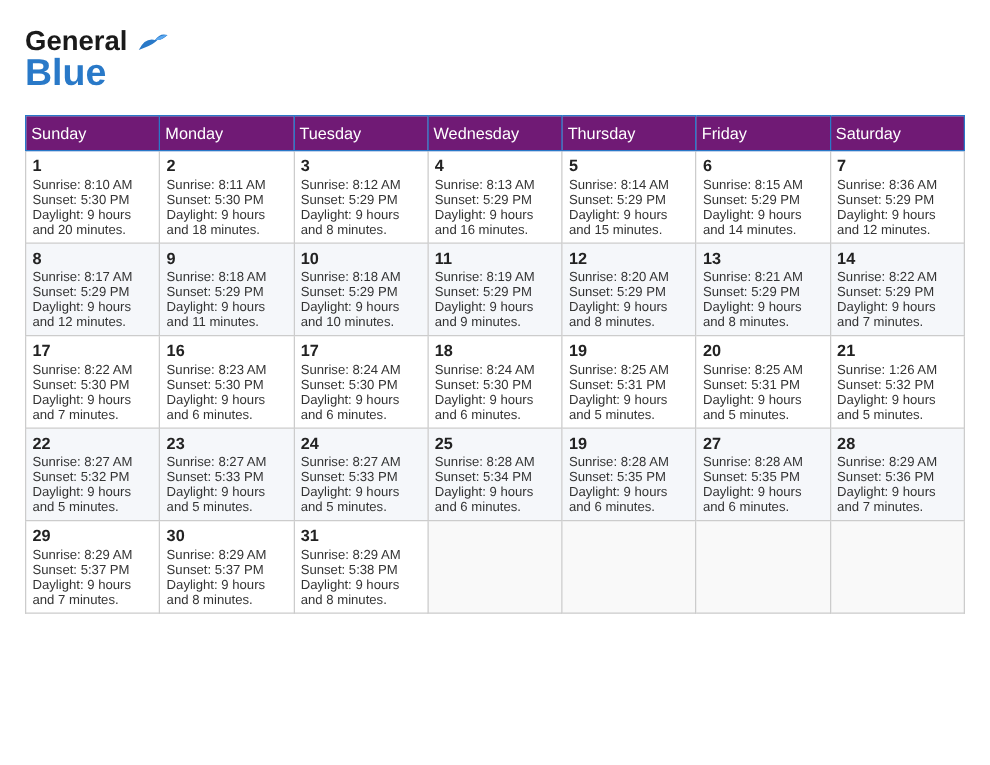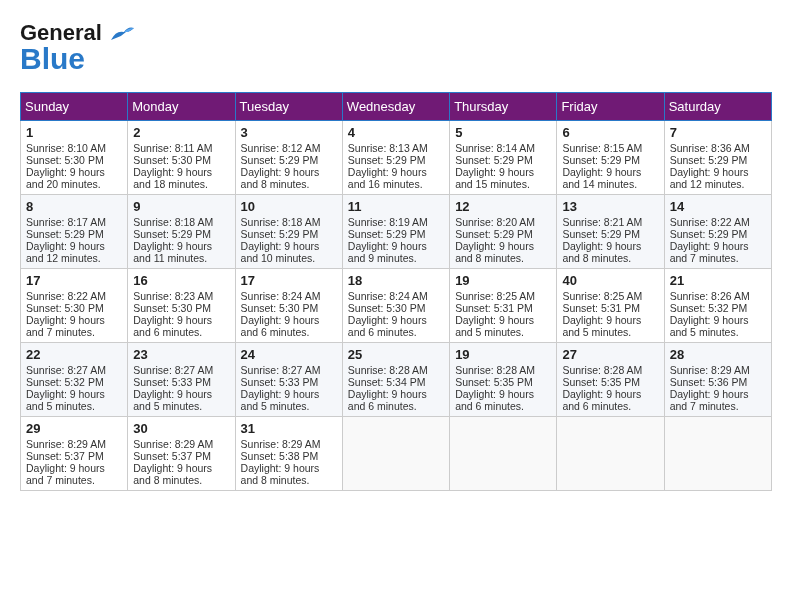--- a/index.html
+++ b/index.html
@@ -241,29 +241,29 @@
           <div>and 6 minutes.</div>
         </td>
         <td>
           <span class="day-number">19</span>
           <div>Sunrise: 8:25 AM</div>
           <div>Sunset: 5:31 PM</div>
           <div>Daylight: 9 hours</div>
           <div>and 5 minutes.</div>
         </td>
         <td>
-          <span class="day-number">40</span>
+          <span class="day-number">20</span>
           <div>Sunrise: 8:25 AM</div>
           <div>Sunset: 5:31 PM</div>
           <div>Daylight: 9 hours</div>
           <div>and 5 minutes.</div>
         </td>
         <td>
           <span class="day-number">21</span>
-          <div>Sunrise: 8:26 AM</div>
+          <div>Sunrise: 1:26 AM</div>
           <div>Sunset: 5:32 PM</div>
           <div>Daylight: 9 hours</div>
           <div>and 5 minutes.</div>
         </td>
       </tr>
       <tr>
         <td>
           <span class="day-number">22</span>
           <div>Sunrise: 8:27 AM</div>
           <div>Sunset: 5:32 PM</div>

